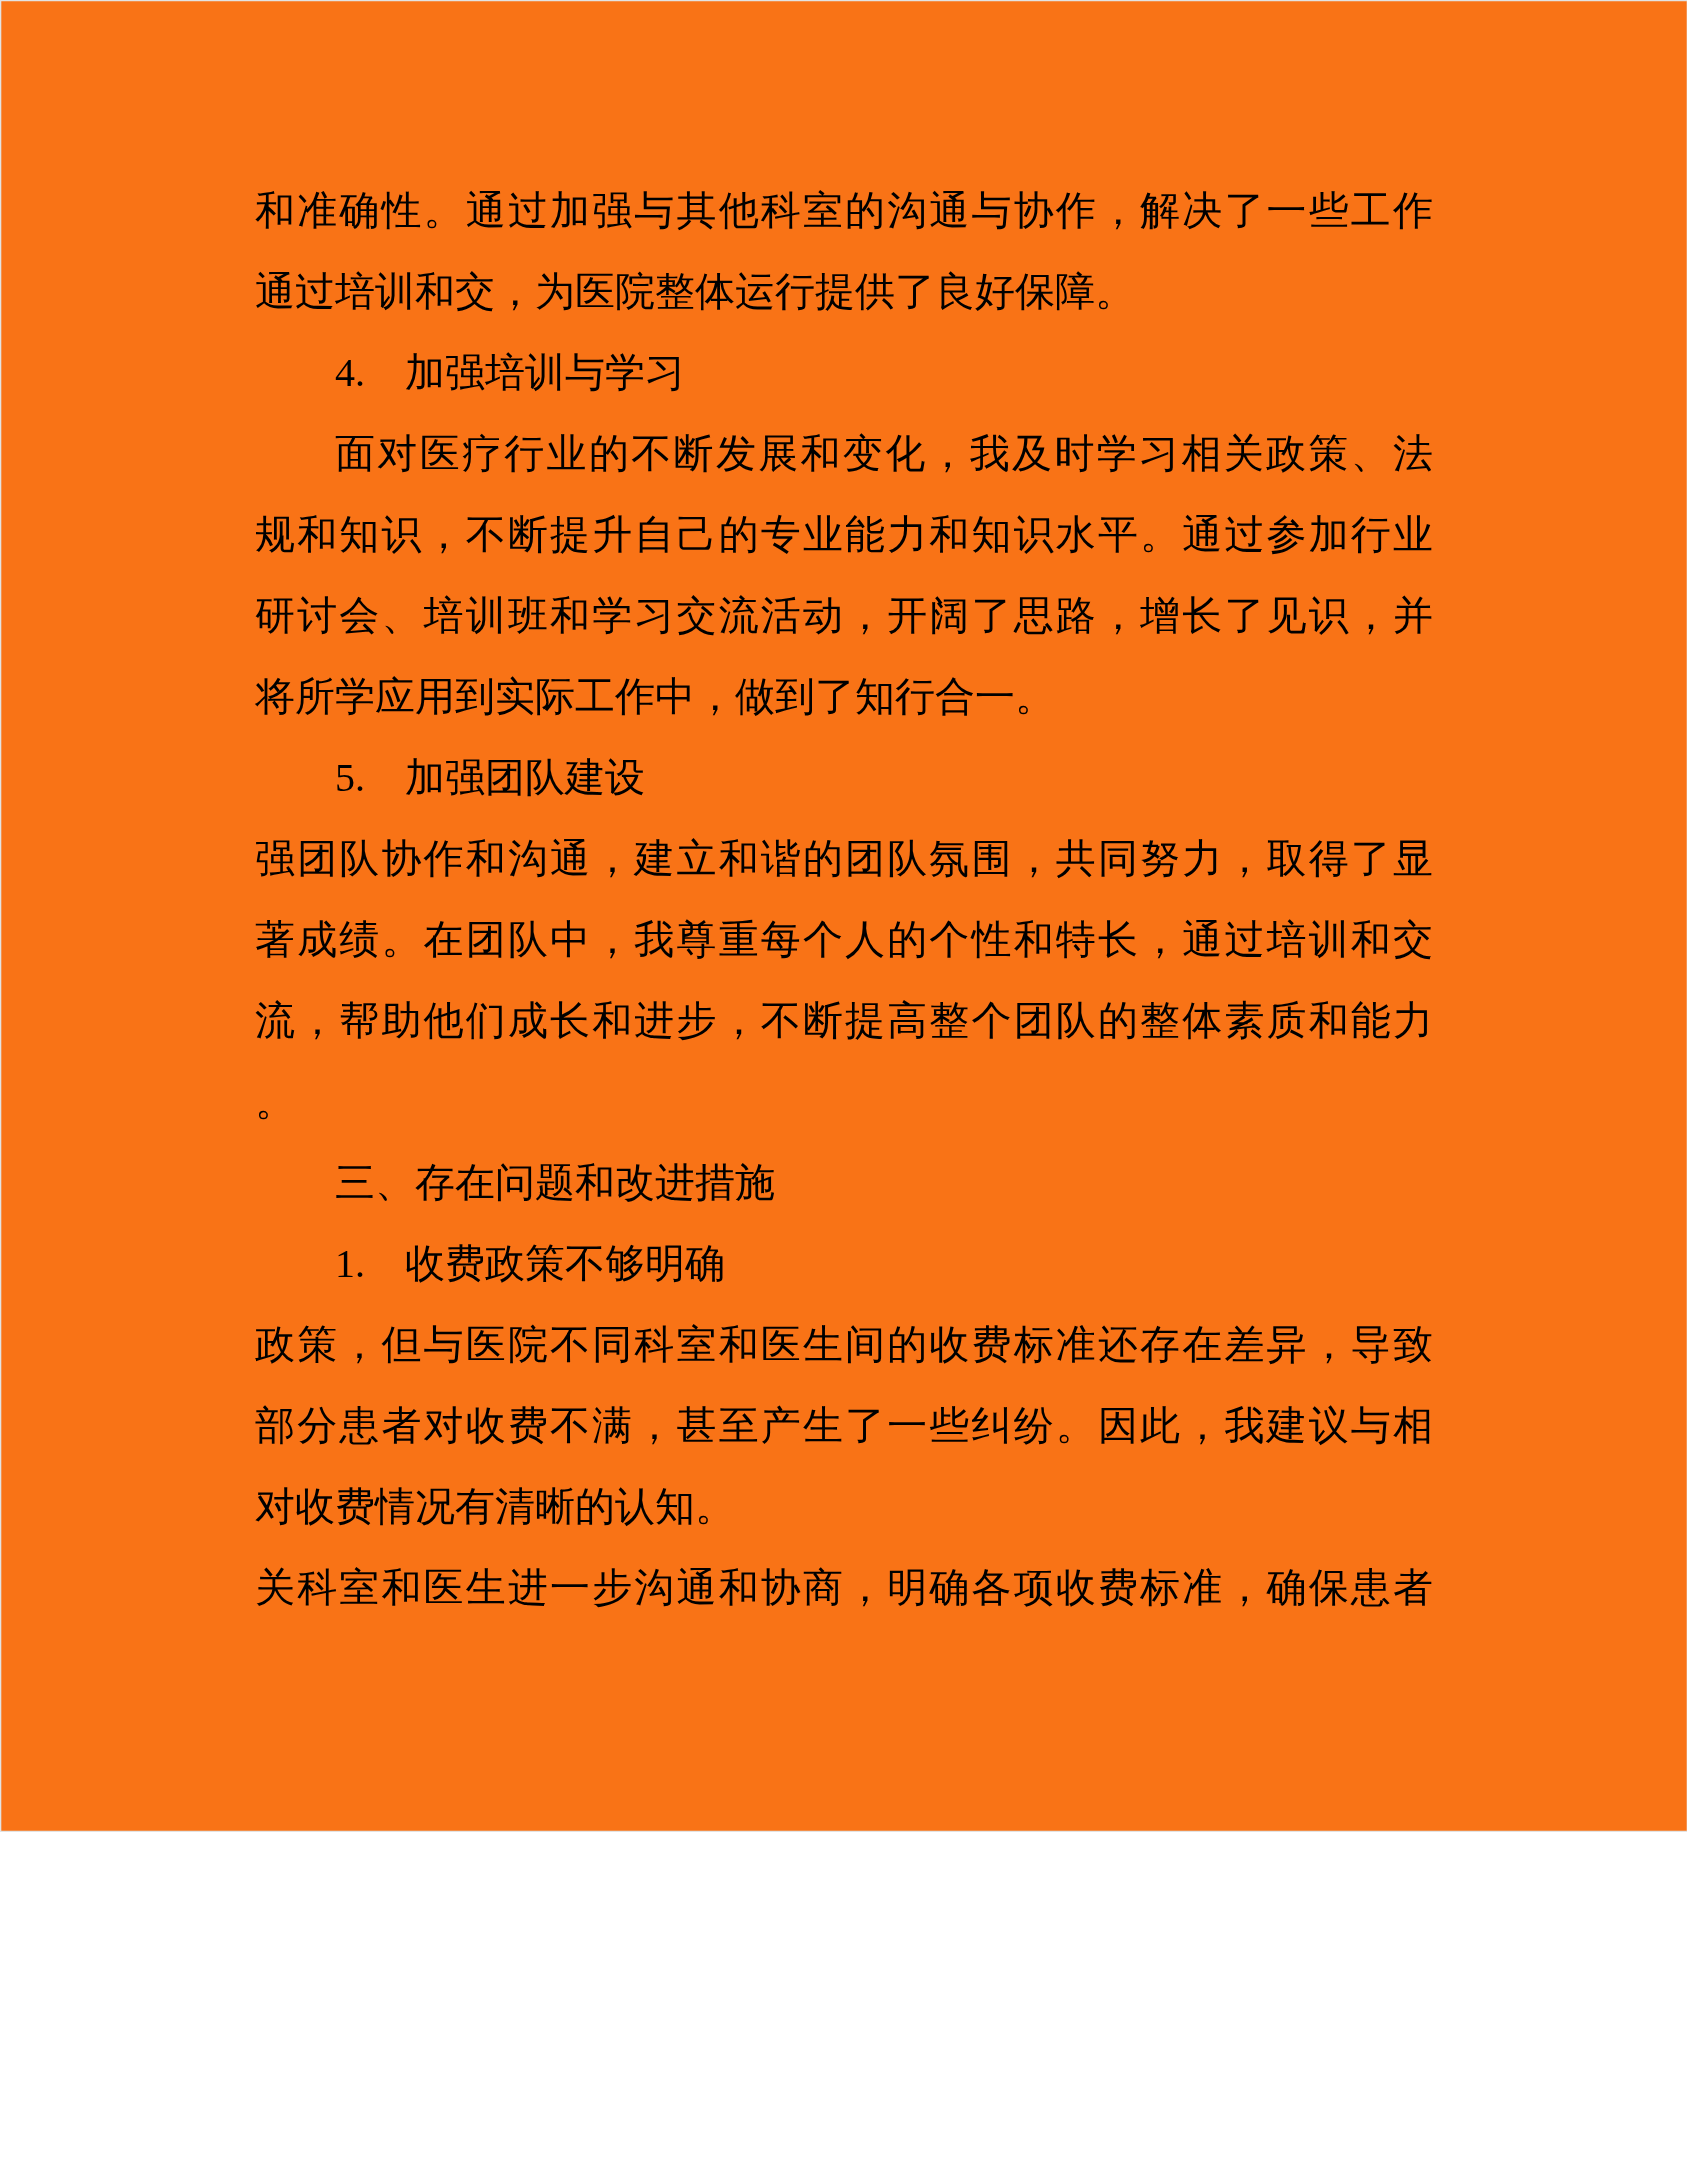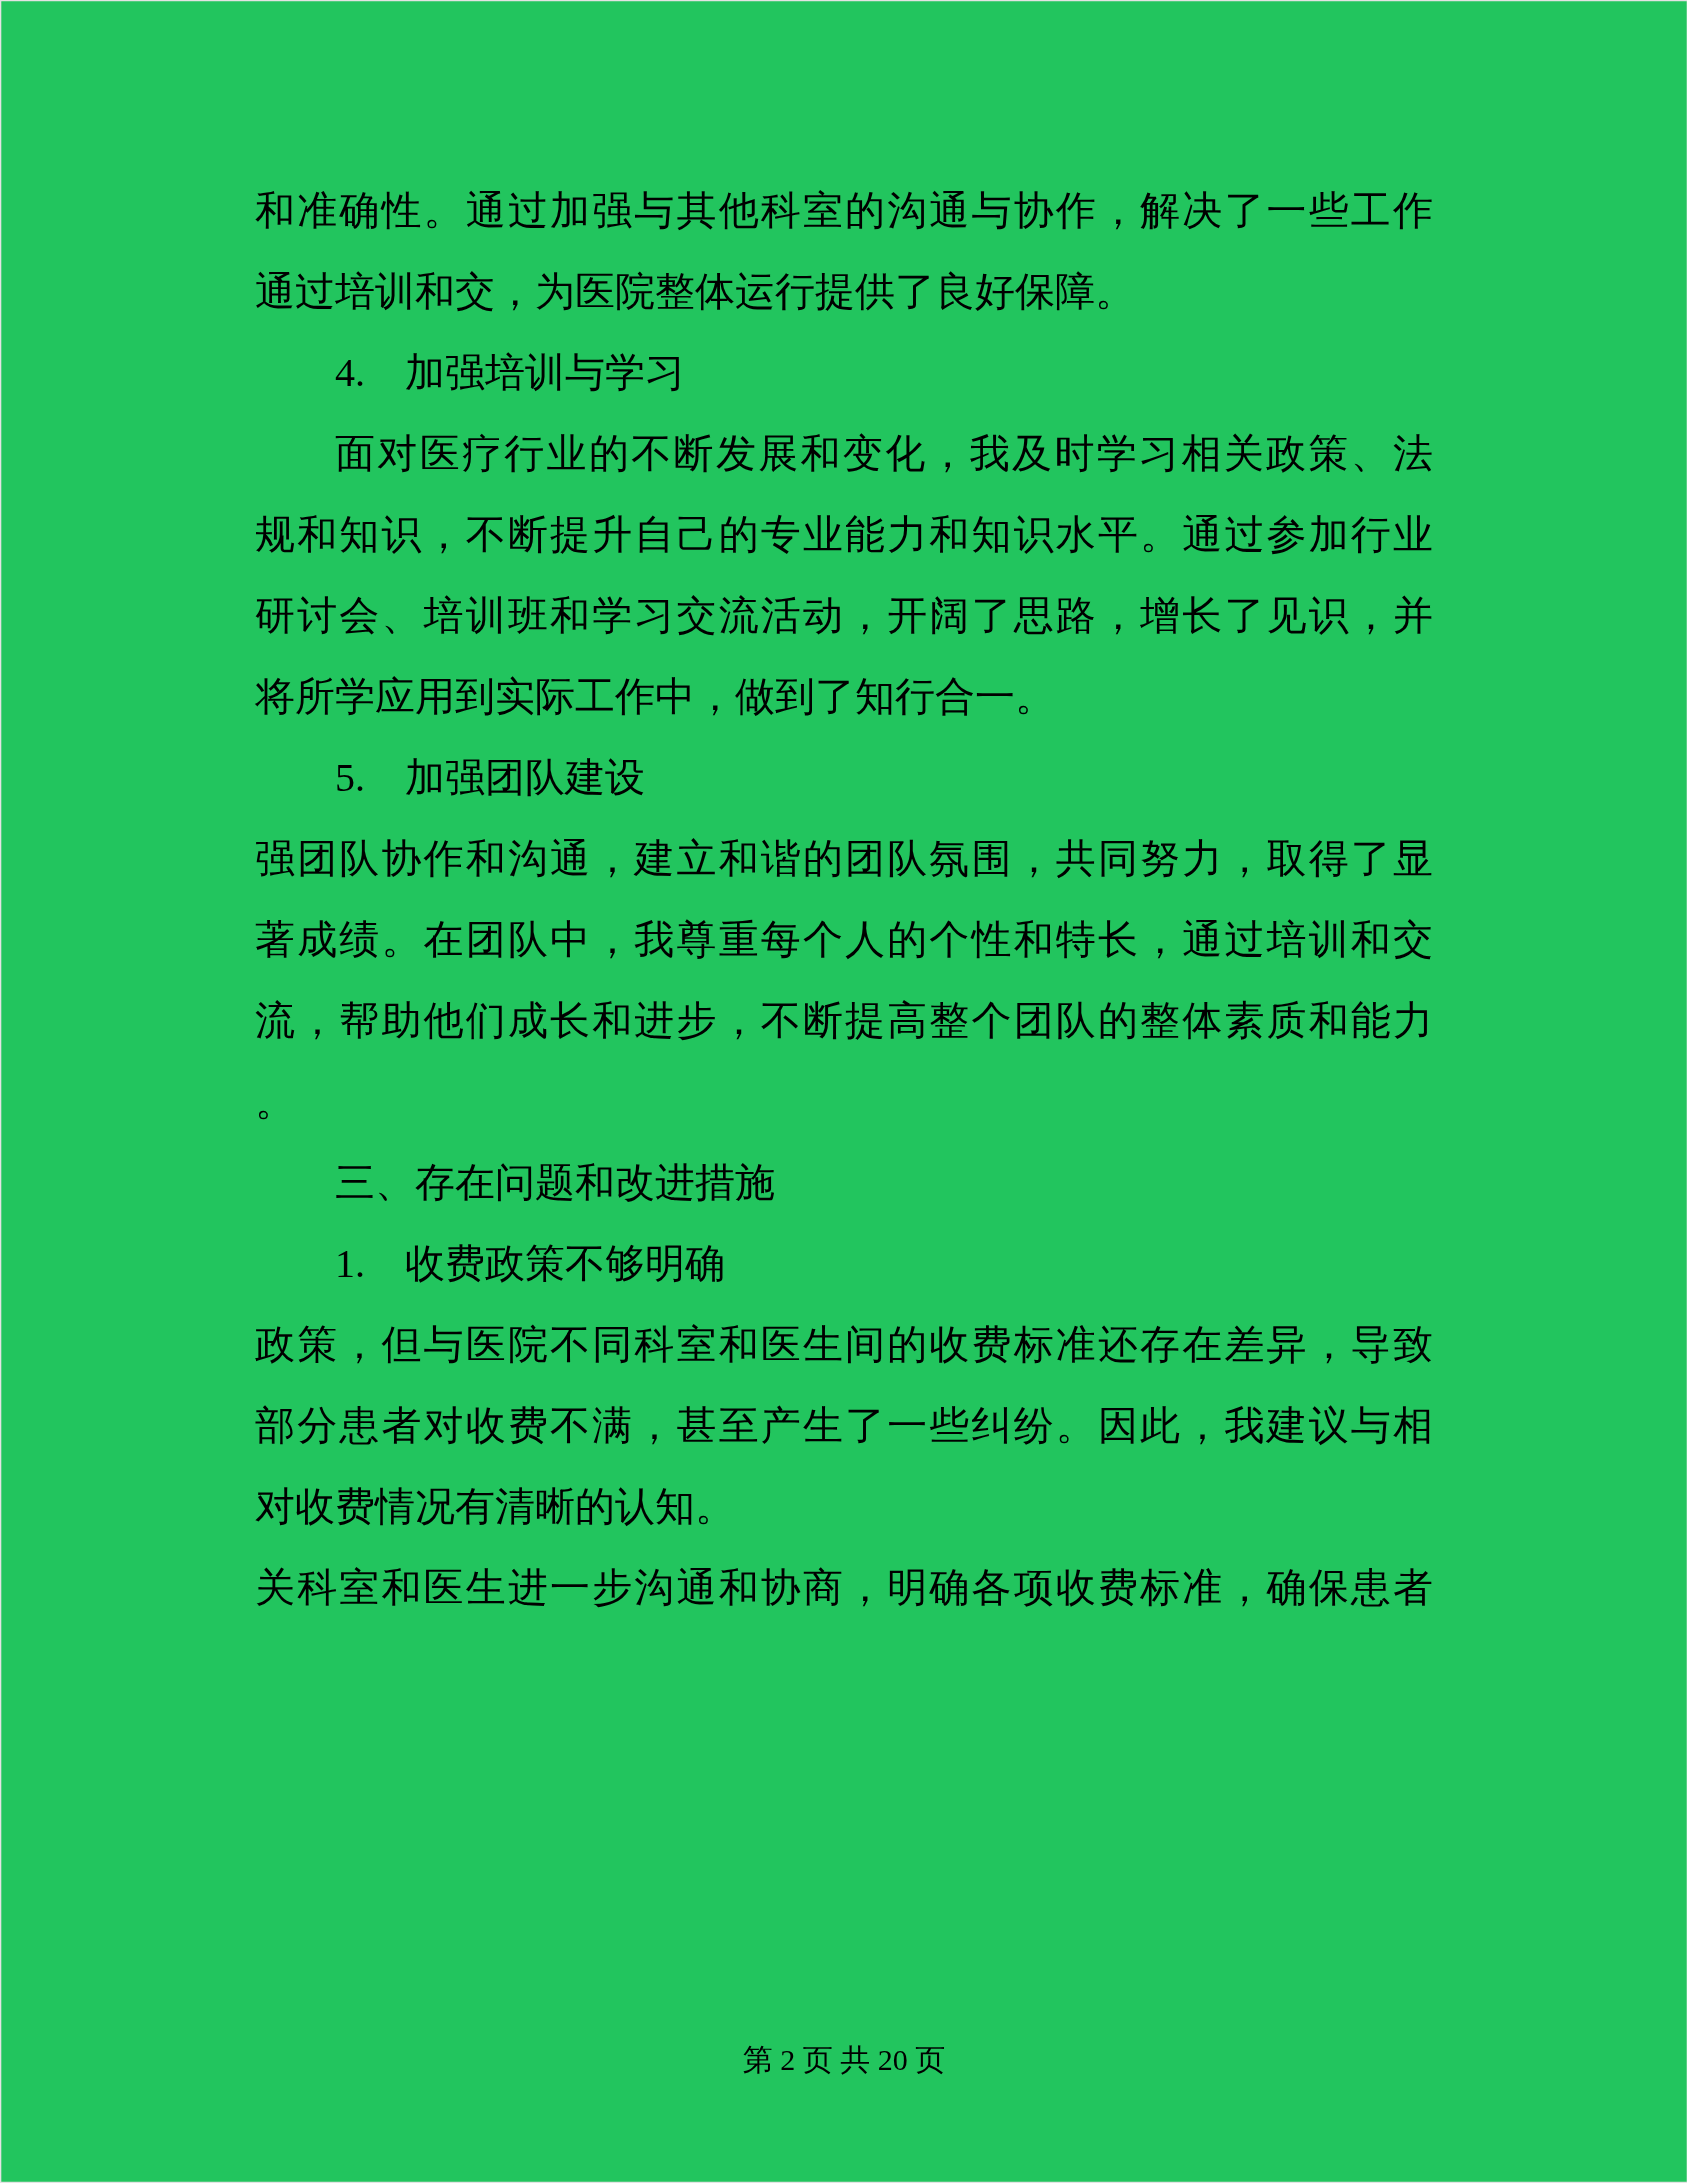--- a/index.html
+++ b/index.html
@@ -3,23 +3,23 @@
 <meta charset="utf-8">
 <style>
   html, body {
     margin: 0;
     padding: 0;
     background: #ffffff;
   }
   .page {
     position: relative;
     width: 1688px;
-    height: 2183px;
+    height: 1832px;
     margin: 0 auto;
-    background: #22c55e;
+    background: #f97316;
     box-shadow: inset 0 0 0 1.3px #e3e3e3;
     overflow: hidden;
     font-family: "Liberation Serif", "DejaVu Serif", serif;
     color: #000000;
   }
   .doc-content {
     position: absolute;
     left: 255px;
     top: 170px;
     width: 1178px;

